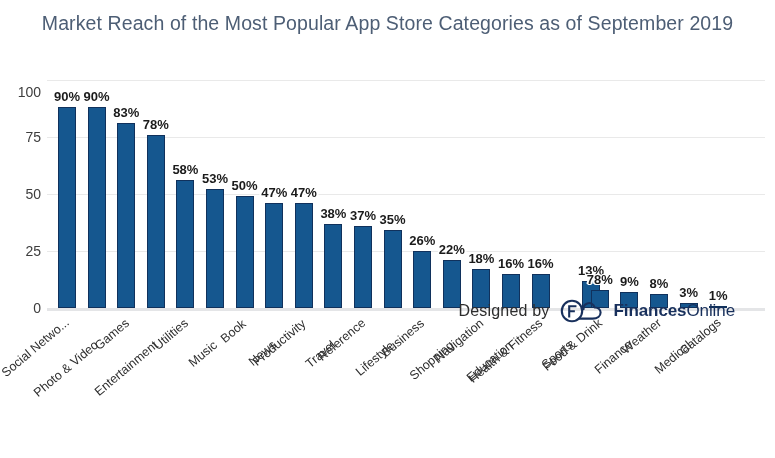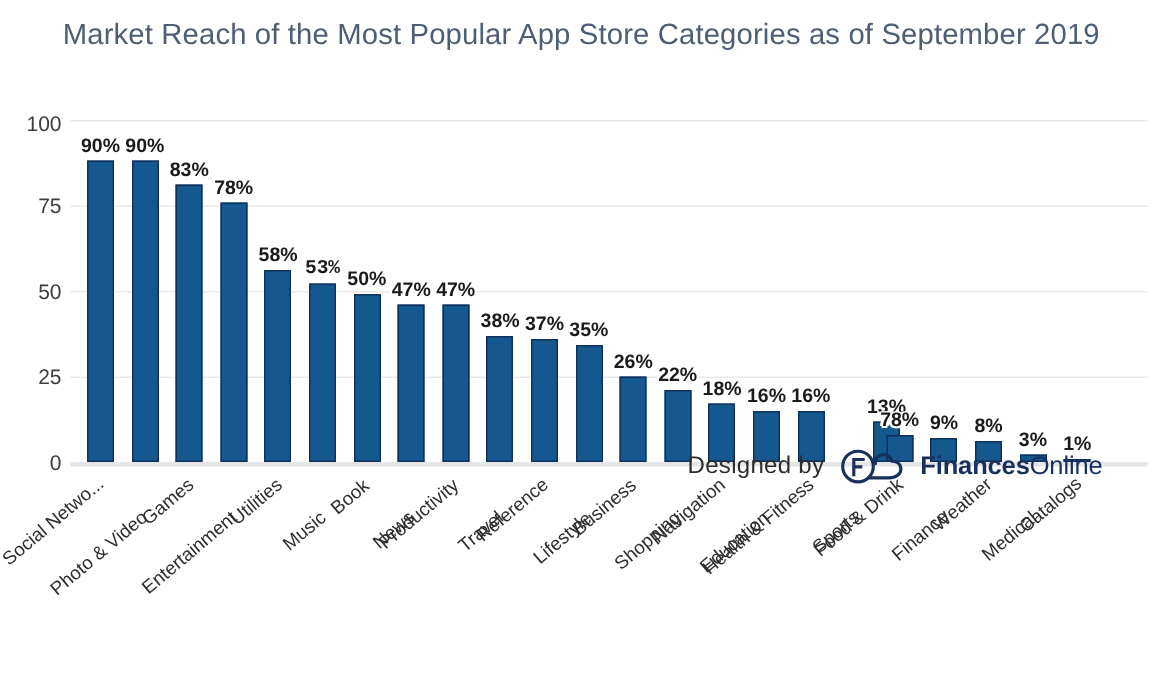--- a/index.html
+++ b/index.html
@@ -160,21 +160,21 @@
 
 <div id="chart-root">
 
   <div class="chart-title">Market Reach of the Most Popular App Store Categories as of September 2019</div>
 
   <div id="yaxis">
       <div class="ytick" style="top: 228px;">0</div>
       <div class="ytick" style="top: 171px;">25</div>
       <div class="ytick" style="top: 114px;">50</div>
       <div class="ytick" style="top: 57px;">75</div>
-      <div class="ytick" style="top: 2px;">100</div>
+      <div class="ytick" style="top: 12px;">100</div>
     </div>
 
   <div id="plot">
     <div id="gridlines">
         <div class="gridline" style="top: 228px;"></div>
         <div class="gridline" style="top: 171px;"></div>
         <div class="gridline" style="top: 114px;"></div>
         <div class="gridline" style="top: 57px;"></div>
         <div class="gridline" style="top: 0px;"></div>
       </div>
@@ -195,21 +195,21 @@
         <div class="bar-slot" style="left: 99.8px; height: 228px;">
           <div class="bar" style="height: 173.28px;"></div>
           <div class="bar-label" style="bottom: 176.28px;">78%</div>
         </div>
         <div class="bar-slot" style="left: 129.4px; height: 228px;">
           <div class="bar" style="height: 127.68px;"></div>
           <div class="bar-label" style="bottom: 130.68px;">58%</div>
         </div>
         <div class="bar-slot" style="left: 159px; height: 228px;">
           <div class="bar" style="height: 118.56px;"></div>
-          <div class="bar-label" style="bottom: 121.56px; font-family: Liberation Mono, monospace;">53%</div>
+          <div class="bar-label" style="bottom: 121.56px;">53%</div>
         </div>
         <div class="bar-slot" style="left: 188.6px; height: 228px;">
           <div class="bar" style="height: 111.72px;"></div>
           <div class="bar-label" style="bottom: 114.72px;">50%</div>
         </div>
         <div class="bar-slot" style="left: 218.2px; height: 228px;">
           <div class="bar" style="height: 104.88px;"></div>
           <div class="bar-label" style="bottom: 107.88px;">47%</div>
         </div>
         <div class="bar-slot" style="left: 247.8px; height: 228px;">

